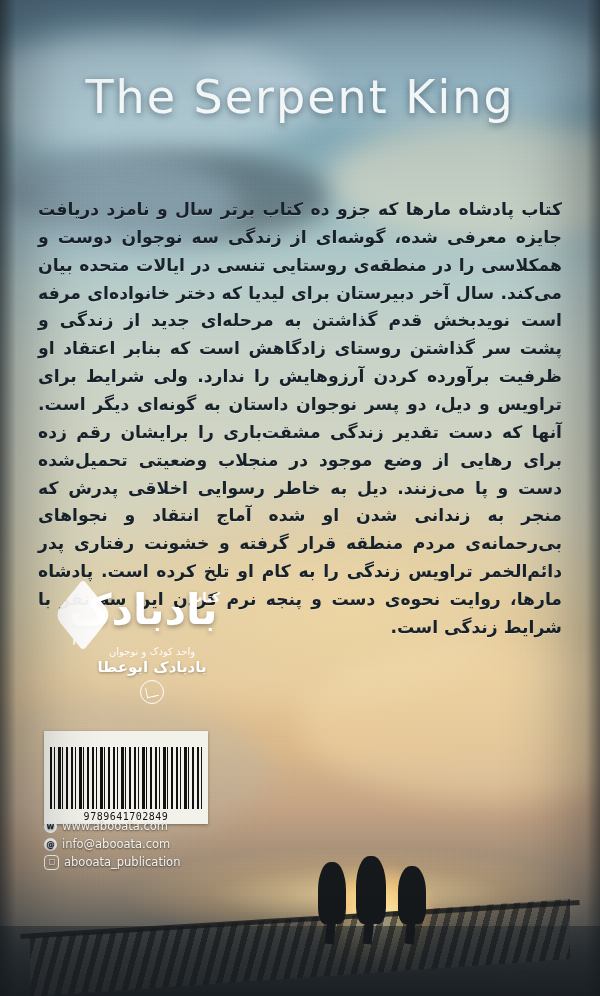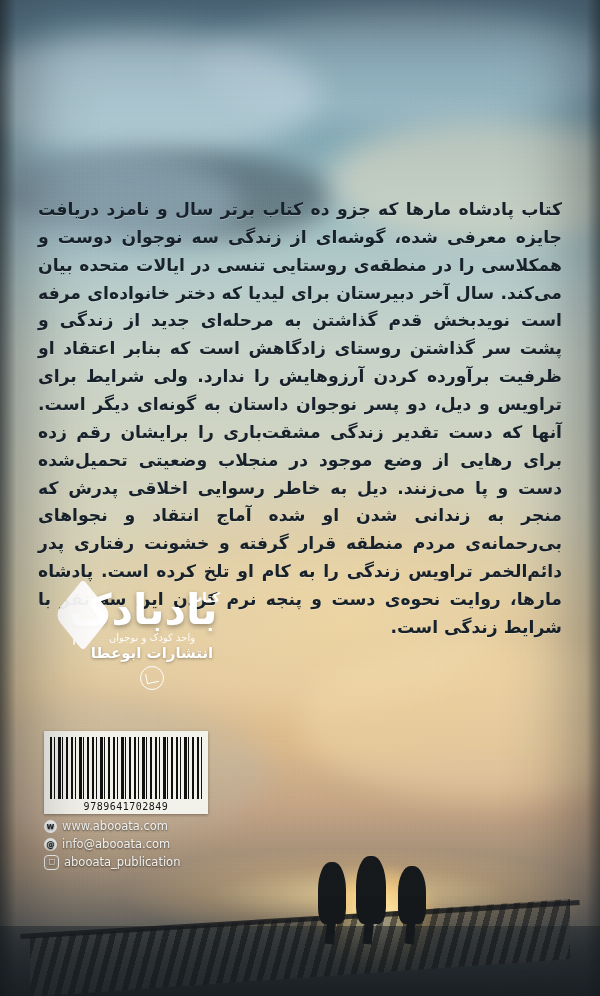--- a/index.html
+++ b/index.html
@@ -205,21 +205,21 @@
     position: absolute;
     right: 32px; top: 2px;
     font-size: 13px;
     font-weight: 700;
     direction: rtl;
   }
   .logo-tag {
     font-size: 10px;
     letter-spacing: 0.5px;
     direction: rtl;
-    margin-top: 0;
+    margin-top: 14px;
     opacity: 0.95;
   }
   .logo-pub {
     font-size: 15px;
     font-weight: 700;
     direction: rtl;
     margin-top: 1px;
     text-shadow: 0 1px 3px rgba(0,0,0,0.35);
   }
   .logo-mark {
@@ -239,21 +239,21 @@
     transform: rotate(-12deg);
   }
 
   
   .barcode-box {
     position: absolute;
     left: 44px;
     top: 731px;
     width: 152px;
     background: #f2f1ea;
-    padding: 6px 6px 2px 6px;
+    padding: 16px 6px 2px 6px;
     box-shadow: 0 1px 3px rgba(0,0,0,0.35);
   }
   .barcode-bars {
     height: 62px;
     background:
       repeating-linear-gradient(90deg,
         #101010 0 2px, #f2f1ea 2px 4px,
         #101010 4px 5px, #f2f1ea 5px 8px,
         #101010 8px 11px, #f2f1ea 11px 12px,
         #101010 12px 13px, #f2f1ea 13px 16px,
@@ -332,29 +332,30 @@
   <div class="ground"></div>
   <div class="pier"></div>
   <div class="pier-rail"></div>
   <div class="silhouette s1"></div>
   <div class="silhouette s2"></div>
   <div class="silhouette s3"></div>
   <div class="leg l1"></div>
   <div class="leg l2"></div>
   <div class="leg l3"></div>
 
+  <div class="title">The Serpent King</div>
 
   <div class="blurb">کتاب پادشاه مارها که جزو ده کتاب برتر سال و نامزد دریافت جایزه معرفی شده، گوشه‌ای از زندگی سه نوجوان دوست و همکلاسی را در منطقه‌ی روستایی تنسی در ایالات متحده بیان می‌کند. سال آخر دبیرستان برای لیدیا که دختر خانواده‌ای مرفه است نویدبخش قدم گذاشتن به مرحله‌ای جدید از زندگی و پشت سر گذاشتن روستای زادگاهش است که بنابر اعتقاد او ظرفیت برآورده کردن آرزوهایش را ندارد. ولی شرایط برای تراویس و دیل، دو پسر نوجوان داستان به گونه‌ای دیگر است. آنها که دست تقدیر زندگی مشقت‌باری را برایشان رقم زده برای رهایی از وضع موجود در منجلاب وضعیتی تحمیل‌شده دست و پا می‌زنند. دیل به خاطر رسوایی اخلاقی پدرش که منجر به زندانی شدن او شده آماج انتقاد و نجواهای بی‌رحمانه‌ی مردم منطقه قرار گرفته و خشونت رفتاری پدر دائم‌الخمر تراویس زندگی را به کام او تلخ کرده است. پادشاه مارها، روایت نحوه‌ی دست و پنجه نرم کردن این سه نفر با شرایط زندگی است.</div>
 
   <div class="logo-wrap">
     <div class="logo-kite"></div>
     <div class="logo-super">کتاب</div>
     <div class="logo-word">بادبادک</div>
     <div class="logo-tag">واحد کودک و نوجوان</div>
-    <div class="logo-pub">انتشارات ابوعطا</div>
+    <div class="logo-pub">بادبادک ابوعطا</div>
     <div class="logo-mark"></div>
   </div>
 
   <div class="barcode-box">
     <div class="barcode-bars"></div>
     <div class="barcode-num">9789641702849</div>
   </div>
 
   <div class="contacts">
     <div class="contact-row">

